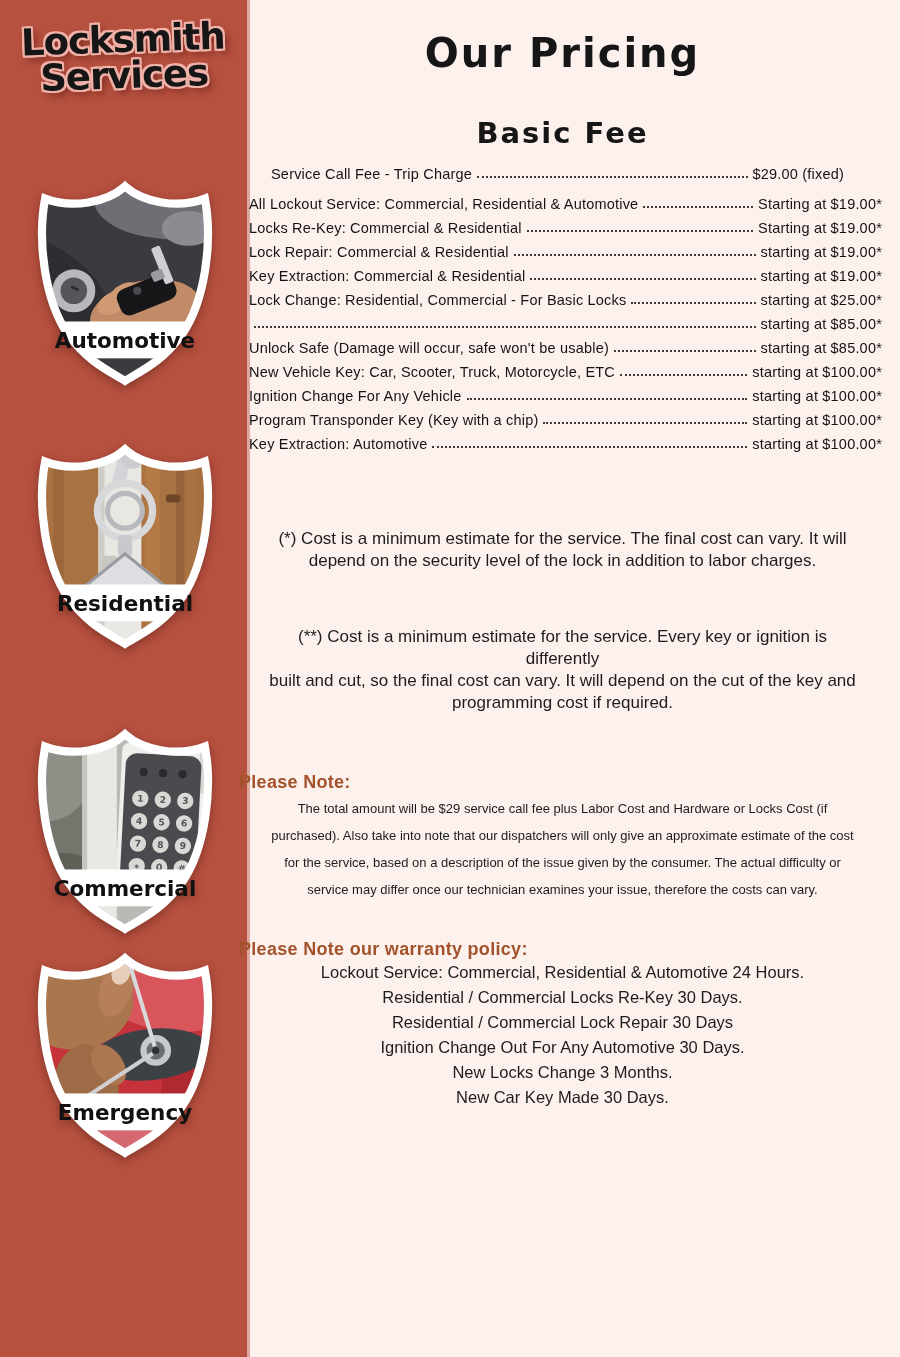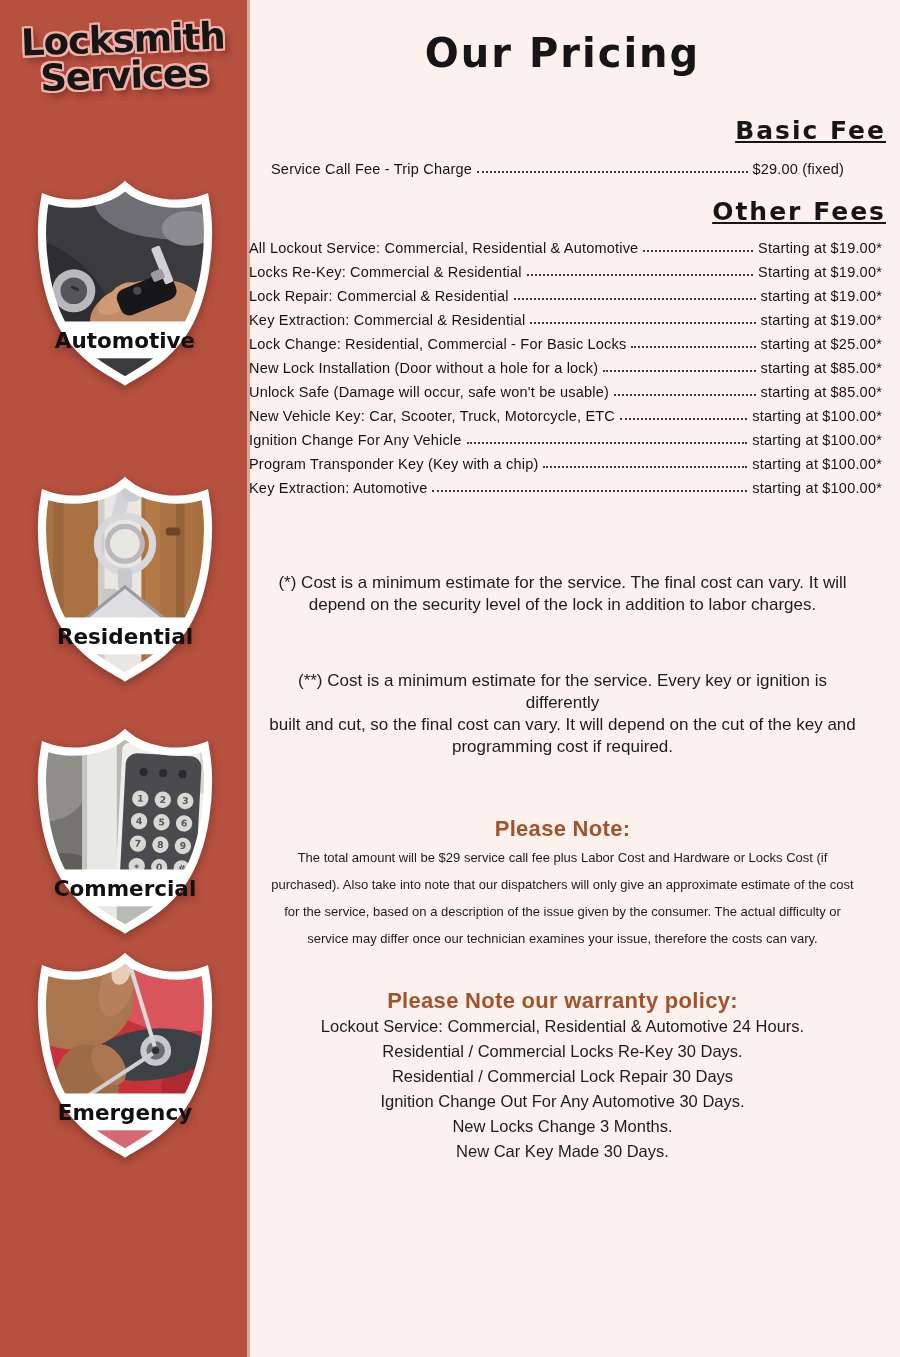--- a/index.html
+++ b/index.html
@@ -17,46 +17,46 @@
   .logo .l2 { font-size:37px; }
   .logo div { text-shadow:
       2px 0 #f0b2a8, -2px 0 #f0b2a8, 0 2px #f0b2a8, 0 -2px #f0b2a8,
       2px 2px #f0b2a8, -2px -2px #f0b2a8, 2px -2px #f0b2a8, -2px 2px #f0b2a8,
       4px 5px 7px rgba(70,10,5,0.5); }
 
   .badge { position:absolute; left:15px; width:220px; height:215px;
            filter:drop-shadow(0 3px 4px rgba(40,5,0,0.35)); }
   .badge svg { width:100%; height:100%; display:block; }
   .badge-automotive { top:172px; }
-  .badge-residential { top:468px; }
+  .badge-residential { top:435px; }
   .badge-commercial  { top:720px; }
   .badge-emergency   { top:944px; }
   .badge text { font-family:"DejaVu Sans", sans-serif; font-weight:bold; }
 
   
   .main { position:absolute; left:239px; top:0; width:647px; height:1357px; color:#161616; }
   .hfont { font-family:"DejaVu Sans", sans-serif; font-weight:700; letter-spacing:2px; }
   .page-title { margin-top:30px; text-align:center; font-size:40px; }
-  .section-heading { text-align:right; font-size:25px;text-decoration:underline; }
+  .section-heading { text-align:center; font-size:29px; }
   .h-basic { margin-top:40px; }
   .h-other { margin-top:20px; }
 
   .fee-row { display:flex; align-items:flex-end; font-size:14.5px; color:#141414;
              letter-spacing:0.2px; white-space:nowrap; }
   .basic-row { margin-top:16px; padding:0 42px 0 32px; }
   .dots { flex:1; margin:0 5px; border-bottom:2px dotted #3c3c3c; transform:translateY(-4px); }
   .fee-list { margin-top:6px; padding:0 4px 0 10px; }
   .fee-list .fee-row { height:24px; }
   .price { white-space:nowrap; }
 
   .note { margin:0 auto; text-align:center; font-size:17px; line-height:22px; color:#1d1d1d; max-width:600px; }
   .note-star { margin-top:76px; }
   .note-dstar { margin-top:54px; }
 
-  .accent-heading { text-align:center; font-weight:bold; font-size:22px; color:#a3522a; letter-spacing:0.3px; }
+  .accent-heading { text-align:left; font-weight:bold; font-size:18px; color:#a3522a; letter-spacing:0.3px; }
   .h-please { margin-top:58px; }
   .please-text { margin:2px auto 0; max-width:585px; text-align:center;
                  font-size:13px; line-height:27px; color:#1d1d1d; }
 
   .h-warranty { margin-top:36px; }
   .warranty-lines { margin-top:0; text-align:center; font-size:16.5px; line-height:25px; color:#1d1d1d; }
 </style>
 </head>
 <body>
 
@@ -223,21 +223,20 @@
     <div class="page-title hfont">Our Pricing</div>
 
     <div class="section-heading h-basic hfont">Basic Fee</div>
 
     <div class="fee-row basic-row">
       <span>Service Call Fee - Trip Charge</span>
       <span class="dots"></span>
       <span class="price">$29.00 (fixed)</span>
     </div>
 
-    <div class="section-heading h-other hfont">Other Fees</div>
 
     <div class="fee-list">
       <div class="fee-row">
         <span>All Lockout Service: Commercial, Residential &amp; Automotive</span>
         <span class="dots"></span>
         <span class="price">Starting at $19.00*</span>
       </div>
       <div class="fee-row">
         <span>Locks Re-Key: Commercial &amp; Residential</span>
         <span class="dots"></span>
@@ -252,21 +251,20 @@
         <span>Key Extraction: Commercial &amp; Residential</span>
         <span class="dots"></span>
         <span class="price">starting at $19.00*</span>
       </div>
       <div class="fee-row">
         <span>Lock Change: Residential, Commercial - For Basic Locks</span>
         <span class="dots"></span>
         <span class="price">starting at $25.00*</span>
       </div>
       <div class="fee-row">
-        <span>New Lock Installation (Door without a hole for a lock)</span>
         <span class="dots"></span>
         <span class="price">starting at $85.00*</span>
       </div>
       <div class="fee-row">
         <span>Unlock Safe (Damage will occur, safe won't be usable)</span>
         <span class="dots"></span>
         <span class="price">starting at $85.00*</span>
       </div>
       <div class="fee-row">
         <span>New Vehicle Key: Car, Scooter, Truck, Motorcycle, ETC</span>

